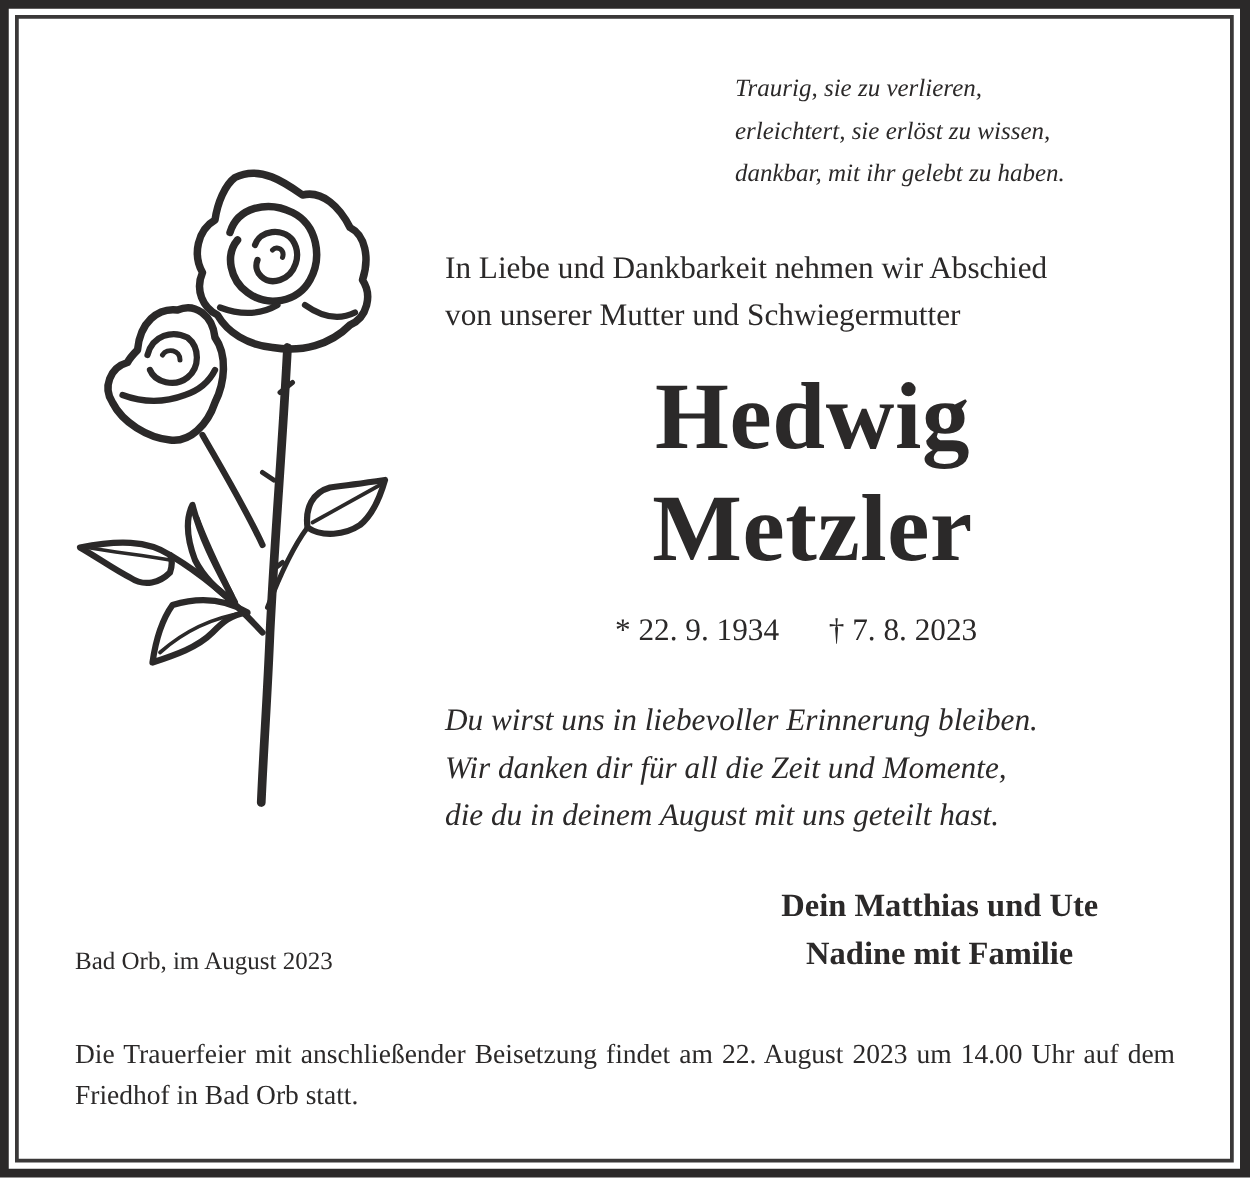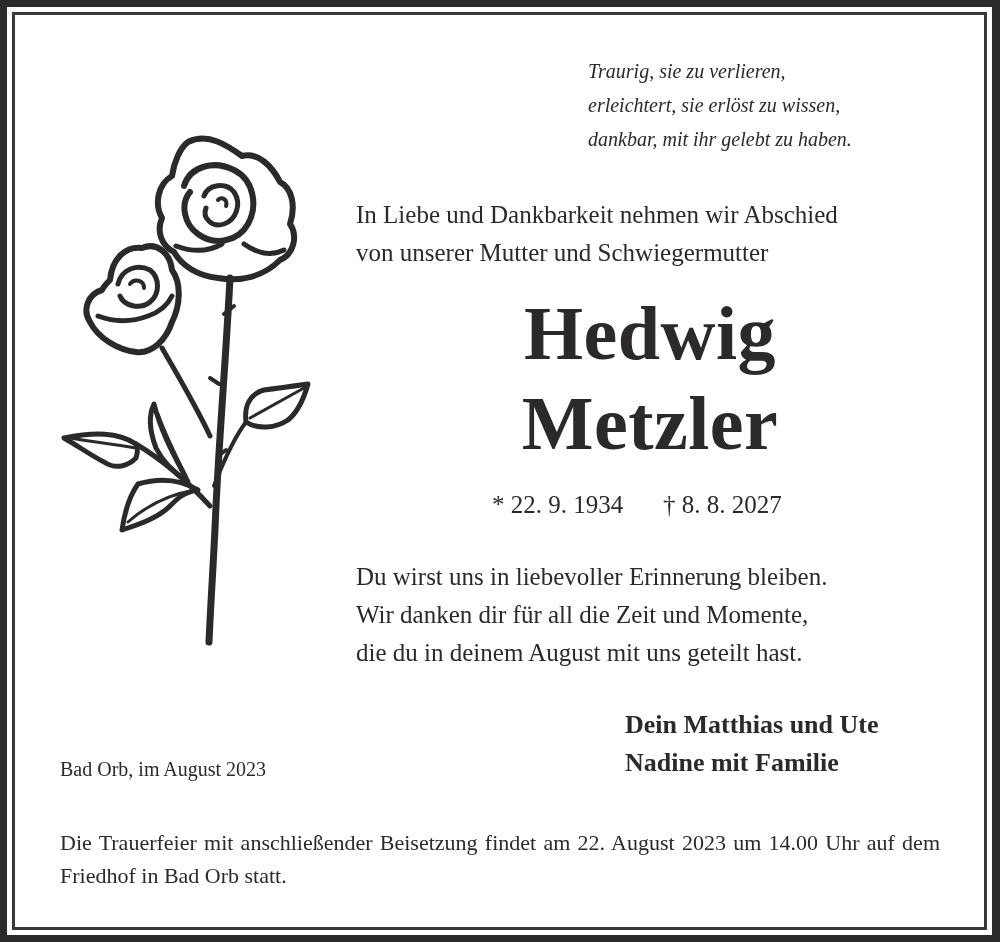--- a/index.html
+++ b/index.html
@@ -55,28 +55,30 @@
       line-height: 30px;
       white-space: nowrap;
     }
     .dates.born { left: 492px; }
     .dates.died { left: 663px; }
     .farewell {
       left: 356px; top: 558px;
       font-size: 25px;
       line-height: 38px;
       white-space: nowrap;
+      font-style: italic;
     }
     .farewell span { display: block; }
     .signers {
       left: 625px; top: 706px;
       font-weight: bold;
       font-size: 26px;
       line-height: 38px;
       white-space: nowrap;
+      text-align: center;
     }
     .signers span { display: block; }
     .place {
       left: 60px; top: 756px;
       font-size: 20px;
       line-height: 26px;
       white-space: nowrap;
     }
     .ceremony {
       left: 60px; top: 826px;
@@ -138,21 +140,21 @@
   <span>In Liebe und Dankbarkeit nehmen wir Abschied</span>
   <span>von unserer Mutter und Schwiegermutter</span>
 </div>
 
 <div class="abs name">
   <span>Hedwig</span>
   <span>Metzler</span>
 </div>
 
 <div class="abs dates born">* 22. 9. 1934</div>
-<div class="abs dates died">† 8. 8. 2027</div>
+<div class="abs dates died">† 7. 8. 2023</div>
 
 <div class="abs farewell">
   <span>Du wirst uns in liebevoller Erinnerung bleiben.</span>
   <span>Wir danken dir für all die Zeit und Momente,</span>
   <span>die du in deinem August mit uns geteilt hast.</span>
 </div>
 
 <div class="abs signers">
   <span>Dein Matthias und Ute</span>
   <span>Nadine mit Familie</span>

